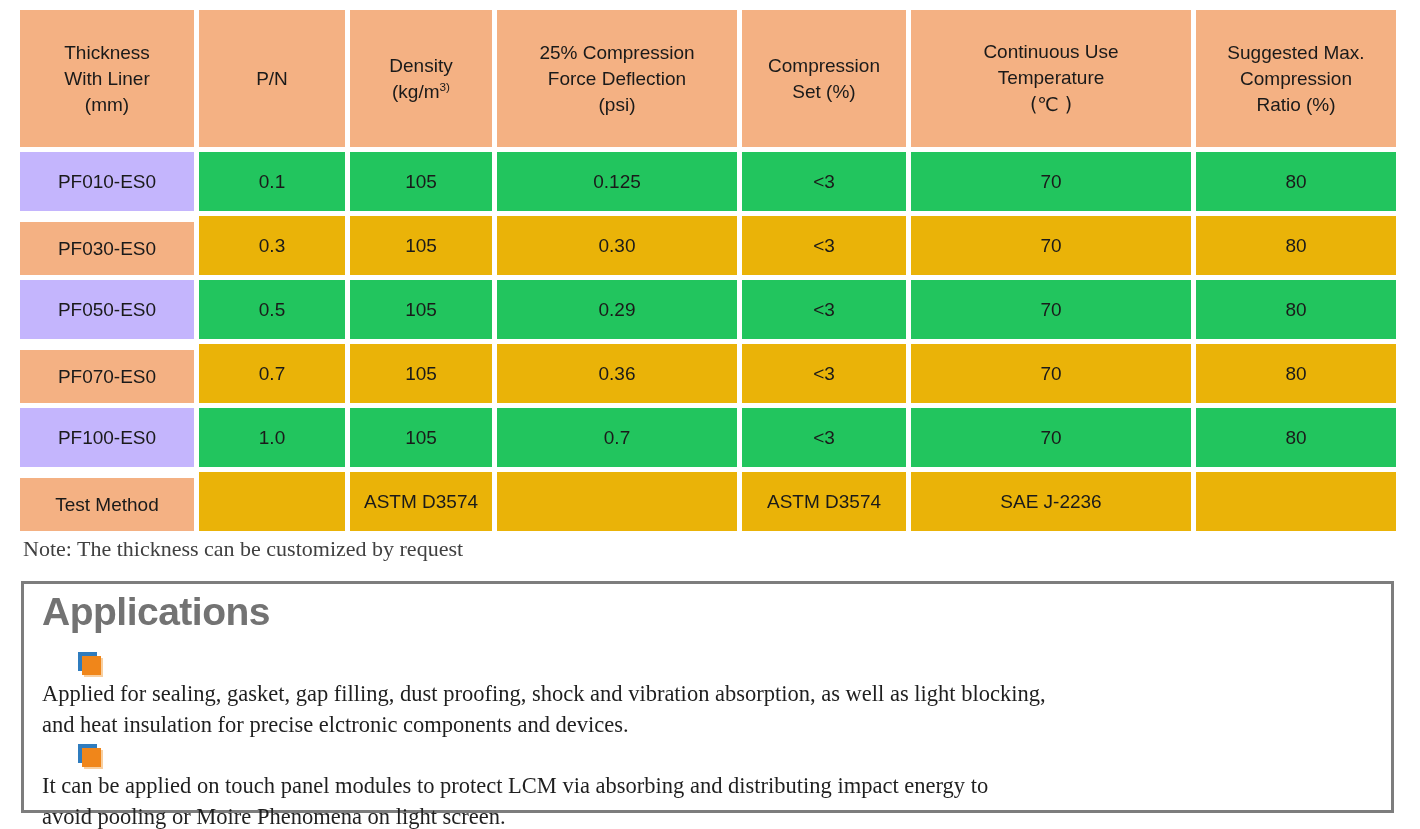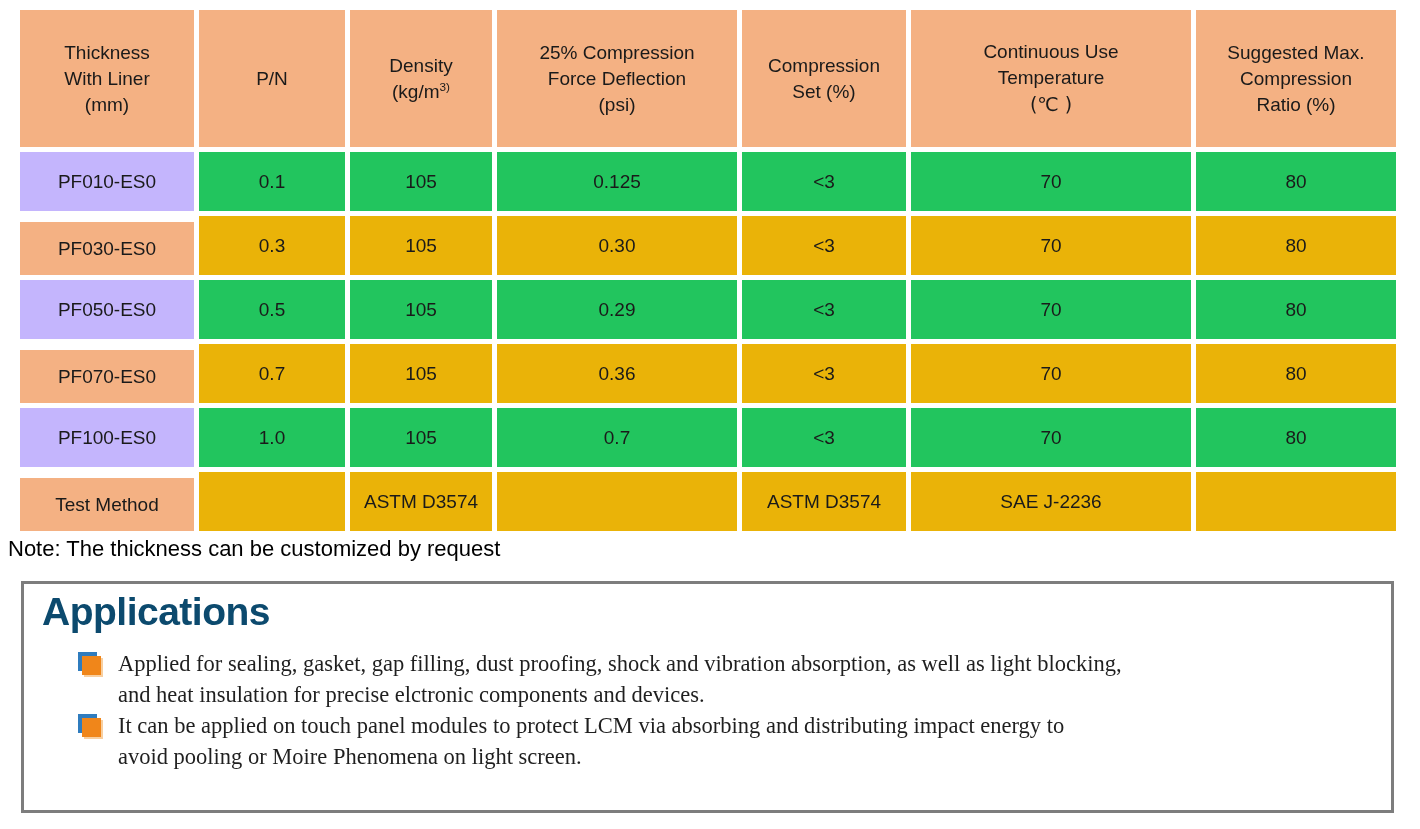--- a/index.html
+++ b/index.html
@@ -33,45 +33,46 @@
   .cell.orange   { background: #f4b183; margin-top: 6px; }
   .cell.lorange  { background: #c4b5fd; }
   .cell.lgray    { background: #22c55e; }
   .cell.dgray    { background: #eab308; }
   sup { font-size: 0.62em; line-height: 0; }
   .cc-unit { font-family: "DejaVu Sans", sans-serif; }
 
   
   .note {
     position: absolute;
-    left: 8px; top: 536px;
-    font-family: Liberation Sans, sans-serif;
+    left: 23px; top: 536px;
+    font-family: Liberation Serif, serif;
     font-size: 22px;
-    color: #000000;
+    color: #404040;
   }
 
   
   .apps-box {
     position: absolute;
     left: 21px; top: 581px;
     width: 1373px; height: 232px;
     border: 3px solid #7d7d7d;
     background: #ffffff;
     padding: 6px 14px 0 18px;
   }
   .apps-title {
     font-size: 39px;
     font-weight: bold;
     letter-spacing: -0.5px;
-    color: #0c4a6e;
+    color: #737373;
   }
   .bullet-list { margin-top: 14px; }
   .bullet-item {
     display: flex;
     align-items: flex-start;
+    flex-direction: column;
   }
   .bullet-icon {
     position: relative;
     flex: 0 0 26px;
     width: 26px; height: 26px;
     margin: 4px 14px 0 36px;
   }
   .bullet-icon .sq-blue {
     position: absolute; left: 0; top: 0;
     width: 19px; height: 19px;

